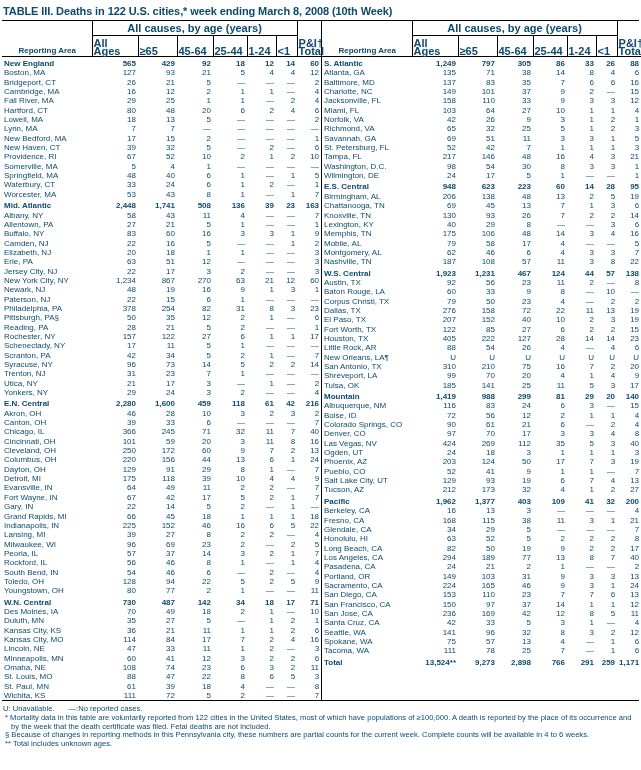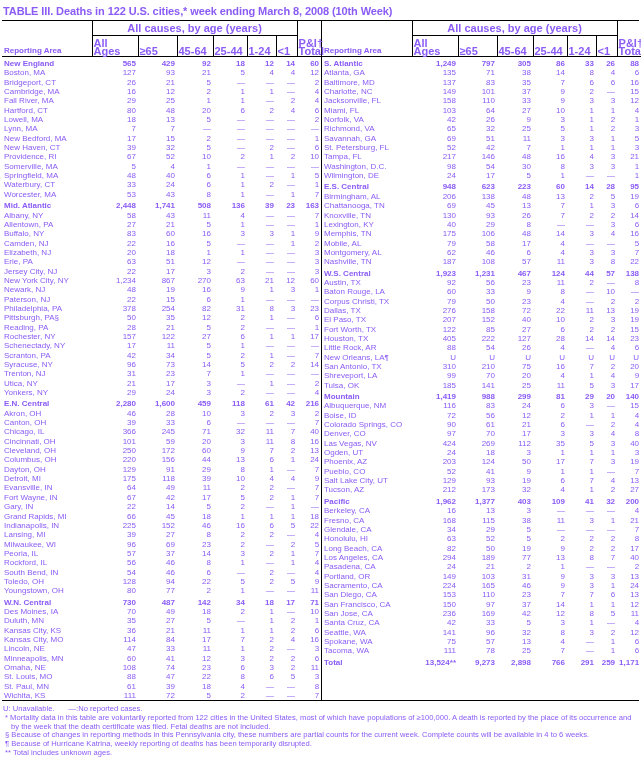--- a/index.html
+++ b/index.html
@@ -1,18 +1,18 @@
 <!DOCTYPE html>
 <html><head>
 <meta charset="utf-8">
 <style>
   html,body{margin:0;padding:0;background:#ffffff;}
   .page{
     width:641px;height:770px;box-sizing:border-box;
-    background:#ffffff;color:#8b5cf6;
+    background:#ffffff;color:#0c4a6e;
     font-family:"Liberation Sans","DejaVu Sans",sans-serif;
     padding:4px 2px 0 2px;overflow:hidden;
   }
   .title{
     font-size:11px;font-weight:bold;letter-spacing:-0.1px;
     padding:1px 0 3px 1px;white-space:nowrap;
   }
   .table-wrap{
     display:flex;align-items:stretch;
     border-top:1.5px solid #000;border-bottom:1px solid #000;
@@ -31,21 +31,21 @@
   col.c-2544{width:34px;}
   col.c-124{width:29px;}
   col.c-lt1{width:21px;}
   col.c-pni{width:24px;}
   thead th{
     font-size:11px;font-weight:bold;padding:0 1px;
     vertical-align:bottom;line-height:8.6px;
   }
   thead tr.h1 th{height:14px;}
   thead tr.h2 th{height:20px;}
-  th.ra{text-align:left;padding-left:2px;font-size:8px;}
+  th.ra{text-align:center;padding-left:2px;font-size:8px;}
   th.grp{
     border-left:1px solid #000;border-right:1px solid #000;
     border-bottom:1px solid #000;text-align:center;vertical-align:middle;
     font-weight:bold;
   }
   th.colh{border-left:1px solid #000;text-align:left;}
   th.pni{border-left:1px solid #000;text-align:right;vertical-align:bottom;}
   thead{border-bottom:1.5px solid #000;}
   tbody td{
     padding:0 2px;line-height:9.35px;height:9.35px;
@@ -1460,16 +1460,15 @@
     </div>
 
   </div>
 
   <div class="footnotes">
     <div class="legend">
       <span>U: Unavailable.</span><span class="gap"></span><span>—:No reported cases.</span>
     </div>
     <div class="note"><span>*</span> <span>Mortality data in this table are voluntarily reported from 122 cities in the United States, most of which have populations of ≥100,000. A death is reported by the place of its occurrence and by the week that the death certificate was filed. Fetal deaths are not included.</span></div>
     <div class="note"><span>§</span> <span>Because of changes in reporting methods in this Pennsylvania city, these numbers are partial counts for the current week. Complete counts will be available in 4 to 6 weeks.</span></div>
-    <div class="note"><span>¶</span> <span>Because of Hurricane Katrina, weekly reporting of deaths has been temporarily disrupted.</span></div>
     <div class="note"><span>**</span> <span>Total includes unknown ages.</span></div>
   </div>
 </div>
 
 </body></html>

